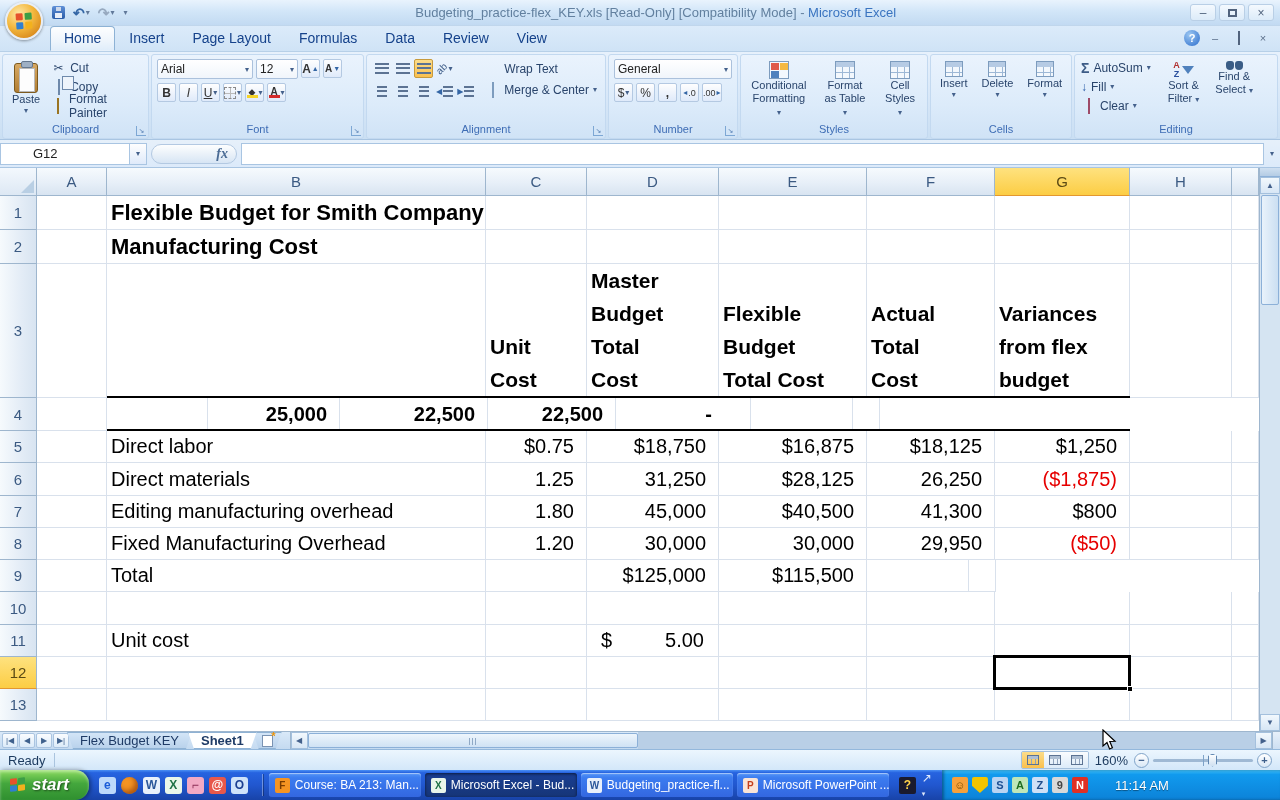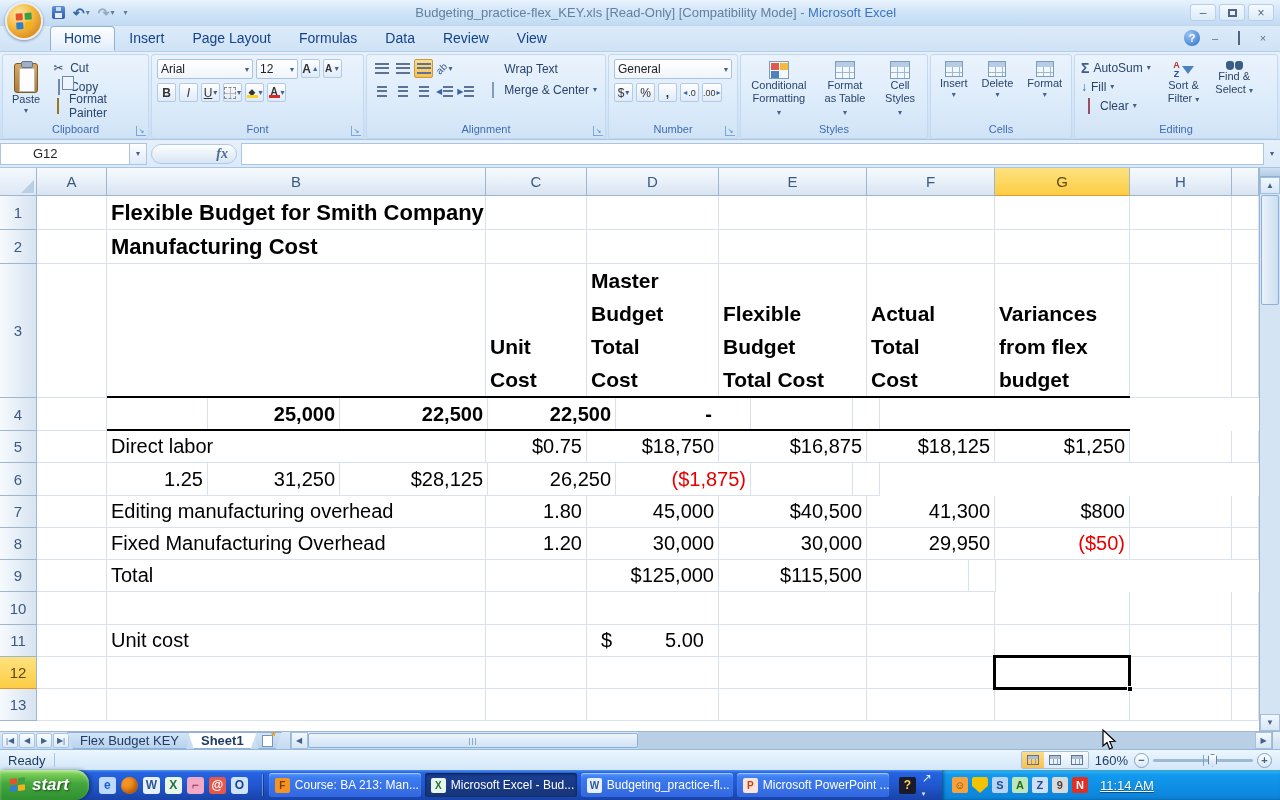--- a/index.html
+++ b/index.html
@@ -92,21 +92,21 @@
   
   .sheetwrap { display: flex; height: 563px; }
   #sheet-area { position: relative; width: 1259px; height: 563px; background: #fff; overflow: hidden; }
   .shrow { display: flex; }
   .corner { width: 37px; height: 28px; background: linear-gradient(#f3f8fd,#dde8f4); border-right: 1px solid #9eb6ce; border-bottom: 1px solid #9eb6ce; position: relative; }
   .corner:after { content: ""; position: absolute; right: 2px; bottom: 2px; width: 0; height: 0; border-left: 13px solid transparent; border-bottom: 13px solid #b9cfe4; }
   .colhdr { height: 28px; background: linear-gradient(#f6fafd,#e7eff8 55%,#d8e4f1); border-right: 1px solid #9eb6ce; border-bottom: 1px solid #9eb6ce; display: flex; align-items: center; justify-content: center; font-size: 15px; color: #3b5a82; }
   .colhdr.sel, .rowhdr.sel { background: linear-gradient(#fee27f,#fccd44); border-bottom-color: #e3972f; color: #5b4a14; }
   .rowhdr { width: 37px; background: linear-gradient(90deg,#f6fafd,#e3ecf6 60%,#d8e4f1); border-right: 1px solid #9eb6ce; border-bottom: 1px solid #9eb6ce; display: flex; align-items: center; justify-content: center; font-size: 15px; color: #3b5a82; }
   .cell { border-right: 1px solid #d9e1ec; border-bottom: 1px solid #d9e1ec; font-size: 20px; color: #000; display: flex; align-items: center; padding: 0 4px; overflow: hidden; white-space: nowrap; position: relative; }
-  .cell.right { justify-content: flex-end; padding-right: 4px; }
+  .cell.right { justify-content: flex-end; padding-right: 12px; }
   .cell.b { font-weight: bold; }
   .cell.neg { color: #e60000; }
   .cell.title { font-size: 22px; overflow: visible; z-index: 3; }
   .cell.ml { white-space: pre-line; align-items: flex-end; font-size: 21px; line-height: 33px; padding-bottom: 1px; overflow: visible; }
   .cell.acct { justify-content: space-between; padding-left: 14px; padding-right: 14px; }
   .indicator { position: absolute; left: 0; top: 0; width: 8px; height: 8px; background: #1d9b1d; clip-path: polygon(0 0, 100% 0, 0 100%); }
   .bline { position: absolute; left: 107px; width: 1023px; background: #000; z-index: 4; }
   .bline.l1 { top: 228px; height: 2px; }
   .bline.l2 { top: 261px; height: 2px; }
   .selbox { position: absolute; left: 993px; top: 487px; width: 138px; height: 35px; border: 3px solid #000; z-index: 5; }
@@ -160,21 +160,21 @@
   .tb-sep { width: 1px; height: 22px; background: rgba(255,255,255,.35); box-shadow: 1px 0 0 rgba(0,0,0,.3); margin: 0 4px; }
   .taskbtn { width: 152px; height: 24px; margin: 0 2px; border-radius: 3px; background: linear-gradient(#5596f7,#3c7cf0 20%,#3367e0); box-shadow: inset 0 1px 1px rgba(255,255,255,.5); color: #fff; font-size: 12px; display: flex; align-items: center; gap: 5px; padding: 0 6px; white-space: nowrap; overflow: hidden; }
   .taskbtn.active { background: linear-gradient(#1a3f93,#163577); box-shadow: inset 0 1px 3px rgba(0,0,0,.6); }
   .appico { width: 15px; height: 15px; border-radius: 2px; flex: none; display: flex; align-items: center; justify-content: center; font-size: 10px; font-weight: bold; }
   .tb-misc { display: flex; align-items: center; gap: 6px; margin-left: 8px; }
   .helpsq { width: 17px; height: 17px; background: #1a1a2e; color: #ffd24a; font-size: 12px; font-weight: bold; display: flex; align-items: center; justify-content: center; border-radius: 2px; }
   .sharearrow { color: #dfe9fb; font-size: 12px; }
   .tray { margin-left: 10px; height: 30px; flex: 1; background: linear-gradient(#3fbdf7,#119aee 15%,#0c82d8); box-shadow: inset 2px 0 3px rgba(0,0,0,.35); display: flex; align-items: center; padding-left: 10px; gap: 4px; }
   .trayico { width: 16px; height: 16px; border-radius: 2px; display: flex; align-items: center; justify-content: center; font-size: 11px; font-weight: bold; }
   .shield { clip-path: polygon(0 0, 100% 0, 100% 55%, 50% 100%, 0 55%); }
-  .clock { color: #fff; font-size: 13px; margin-left: 8px; text-shadow: 0 1px 1px rgba(0,0,0,.4); text-decoration: underline; }
+  .clock { color: #fff; font-size: 13px; margin-left: 23px; text-shadow: 0 1px 1px rgba(0,0,0,.4); }
 
   .cursor { position: absolute; left: 1102px; top: 729px; z-index: 99; }
 </style>
 </head>
 <body>
 
 <div class="screen">
 
   <div class="titlebar">
     <div class="office-btn">
@@ -564,20 +564,21 @@
             <div class="cell right" style="width: 132px;">$18,750</div>
             <div class="cell right" style="width: 148px;">$16,875</div>
             <div class="cell right" style="width: 128px;">$18,125</div>
             <div class="cell right" style="width: 135px;">$1,250</div>
             <div class="cell" style="width: 102px;"></div>
             <div class="cell" style="width: 27px;"></div>
           </div>
           <div class="shrow" style="height: 33px;">
             <div class="rowhdr">6</div>
             <div class="cell" style="width: 70px;"></div>
+            <div class="cell" style="width: 379px;">Direct materials</div>
             <div class="cell right" style="width: 101px;">1.25</div>
             <div class="cell right" style="width: 132px;">31,250</div>
             <div class="cell right" style="width: 148px;">$28,125</div>
             <div class="cell right" style="width: 128px;">26,250</div>
             <div class="cell right neg" style="width: 135px;">($1,875)</div>
             <div class="cell" style="width: 102px;"></div>
             <div class="cell" style="width: 27px;"></div>
           </div>
           <div class="shrow" style="height: 32px;">
             <div class="rowhdr">7</div>

